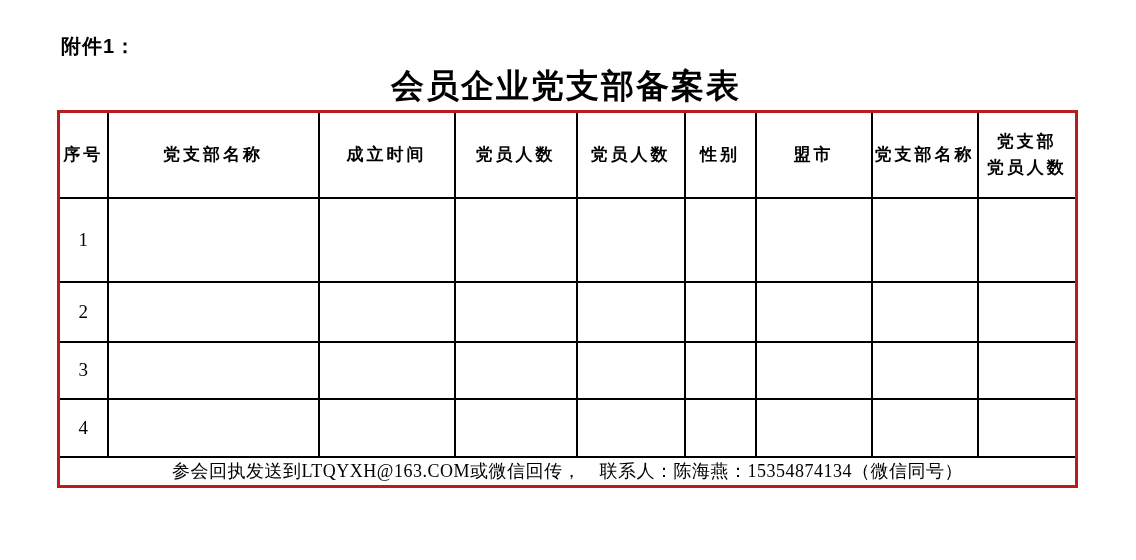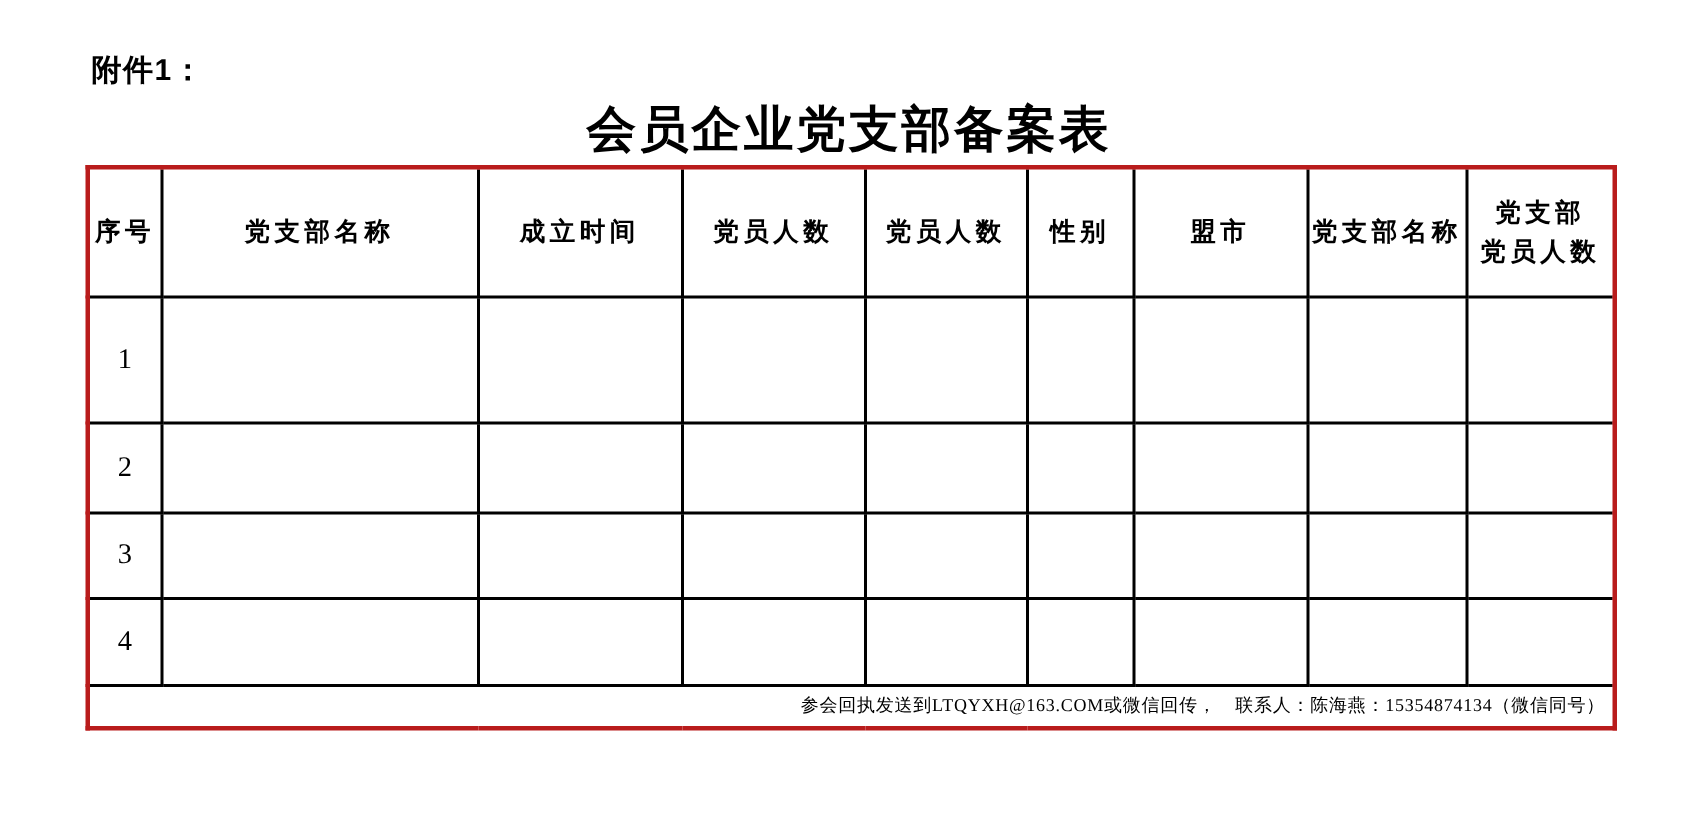--- a/index.html
+++ b/index.html
@@ -71,22 +71,22 @@
     font-size: 19px;
     font-weight: normal;
   }
   tr.header-row  { height: 86px; }
   tr.row-1       { height: 84px; }
   tr.row-2       { height: 60px; }
   tr.row-3       { height: 57px; }
   tr.row-4       { height: 58px; }
   tr.footer-row  { height: 29px; }
   .filing-table td.footer-note {
-    text-align: right;
-    font-size: 12px;
+    text-align: center;
+    font-size: 18px;
     padding: 1px 5px 2px 5px;
     letter-spacing: 0.5px;
     white-space: nowrap;
   }
 </style>
 </head>
 <body>
 
 <div class="sheet">
 

